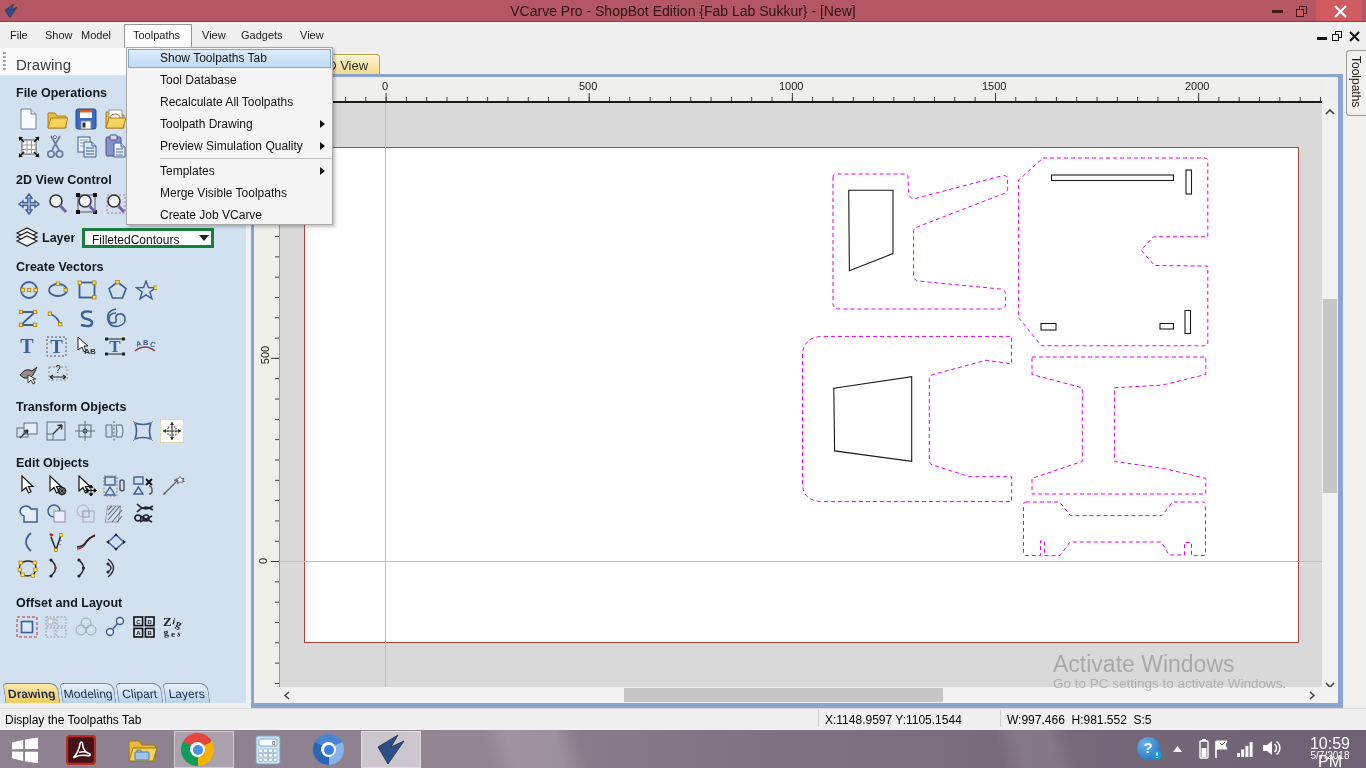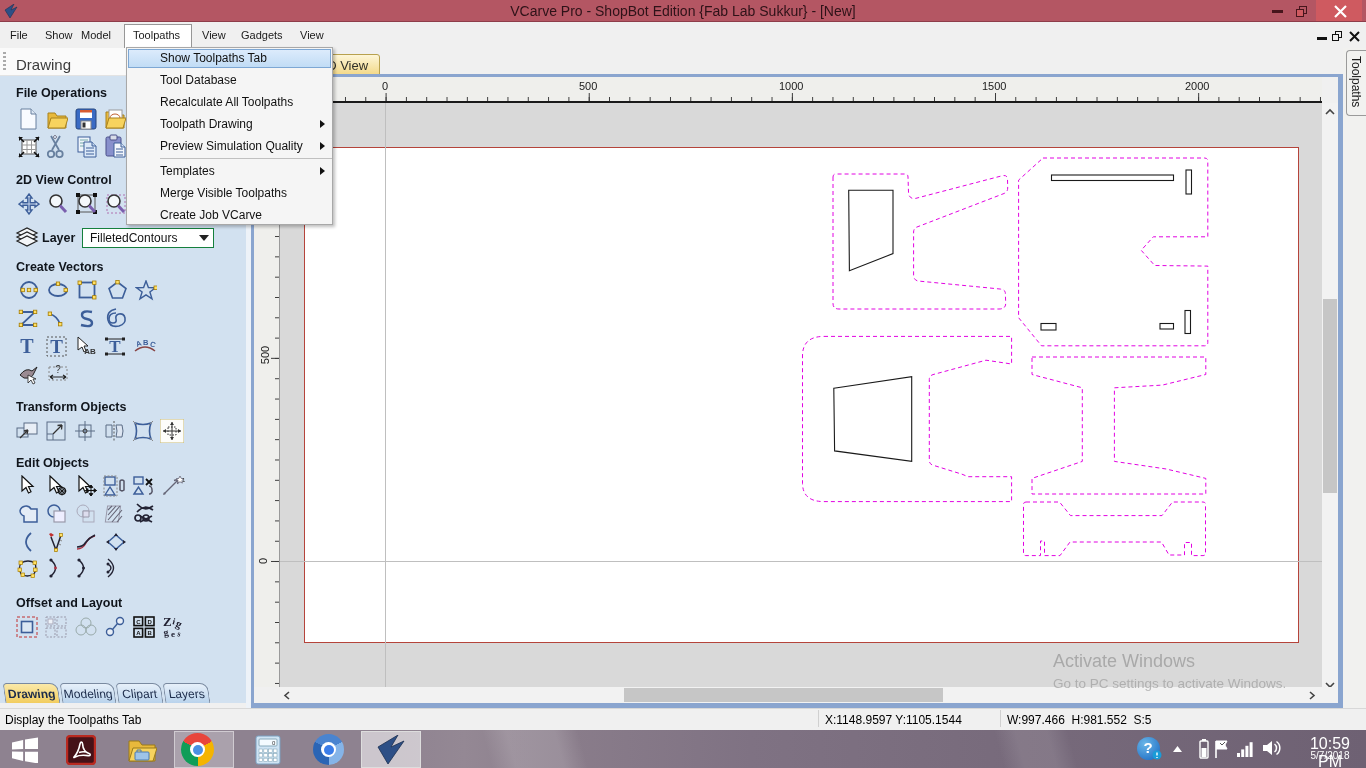--- a/index.html
+++ b/index.html
@@ -54,21 +54,21 @@
   #statusbar { left:0; top:708px; width:1366px; height:22px; background:#f0f0f0; border-top:1px solid #d8d8d8; font-size:13px; color:#1a1a1a; }
   
   #taskbar { left:0; top:730px; width:1366px; height:38px; background:linear-gradient(90deg,#8e8290 0%,#8e8290 28%,#948894 34%,#897c8a 42%,#7f7283 55%,#776a7b 75%,#6e6173 100%); }
   .tk-open { position:absolute; top:1px; width:60px; height:37px; background:rgba(255,255,255,.25); border:1px solid rgba(255,255,255,.45); }
   
   #dropmenu { left:126px; top:47px; width:207px; height:178px; background:#f5f5f5; border:1px solid #a8a8a8; box-shadow:2px 2px 3px rgba(0,0,0,.25); font-size:12px; color:#111; }
   .ditem { position:absolute; font-size:12px; color:#111; }
   .darr { position:absolute; left:320px; width:0; height:0; border-left:5px solid #111; border-top:4px solid transparent; border-bottom:4px solid transparent; }
   #dsep { left:33px; top:110px; width:172px; height:1px; background:#c0c0c0; }
   
-  #wm1 { left:1053px; top:651px; font-size:18px; color:#999; opacity:.75; }
+  #wm1 { left:1053px; top:651px; font-size:23px; color:#999; opacity:.75; }
   #wm2 { left:1053px; top:676px; font-size:13.5px; color:#a2a2a2; opacity:.75; }
 </style>
 </head>
 <body>
 <div id="root">
 
 <div class="abs" id="titlebar"></div>
 <div class="abs" id="btn-close"></div>
 <div class="abs" id="title-text">VCarve Pro - ShopBot Edition {Fab Lab Sukkur} - [New]</div>
 <svg class="abs" style="left:4px;top:4px" width="14" height="15" viewBox="0 0 14 15">
@@ -451,21 +451,21 @@
           <text x="11" y="10" font-size="9" transform="rotate(14 11 10)">i</text>
           <text x="14" y="12" font-size="11" transform="rotate(24 14 12)">g</text>
           <text x="3" y="22" font-size="10" transform="rotate(-10 3 22)">g</text>
           <text x="10" y="23" font-size="9">e</text>
           <text x="16" y="22" font-size="8" transform="rotate(12 16 22)">s</text>
         </g>
       </svg>
 </div>
 
 <span class="abs sechead" style="left:42px;top:231px">Layer</span>
-<div class="abs" style="left:82px;top:228px;width:132px;height:20px;background:#fff;border:1px solid #15803d;font-size:12px;color:#111;padding:2px 0 0 7px">FilletedContours</div>
+<div class="abs" style="left:82px;top:228px;width:132px;height:20px;background:#fff;border:3px solid #15803d;font-size:12px;color:#111;padding:2px 0 0 7px">FilletedContours</div>
 <div class="abs" style="left:199px;top:235px;width:0;height:0;border-top:6px solid #222;border-left:5px solid transparent;border-right:5px solid transparent"></div>
 
 <div class="abs" id="panel-tabs"></div>
 <div class="abs ptab" style="left:4px;width:55px;background:linear-gradient(#fbe9a9,#f2cd5e);font-weight:bold">Drawing</div>
 <div class="abs ptab" style="left:61px;width:54px;background:linear-gradient(#e7f0fa,#b9d3ec)">Modeling</div>
 <div class="abs ptab" style="left:117px;width:45px;background:linear-gradient(#e7f0fa,#b9d3ec)">Clipart</div>
 <div class="abs ptab" style="left:164px;width:45px;background:linear-gradient(#e7f0fa,#b9d3ec)">Layers</div>
 
 <div class="abs" id="splitter"></div>
 <div class="abs" id="mdi-left"></div>

